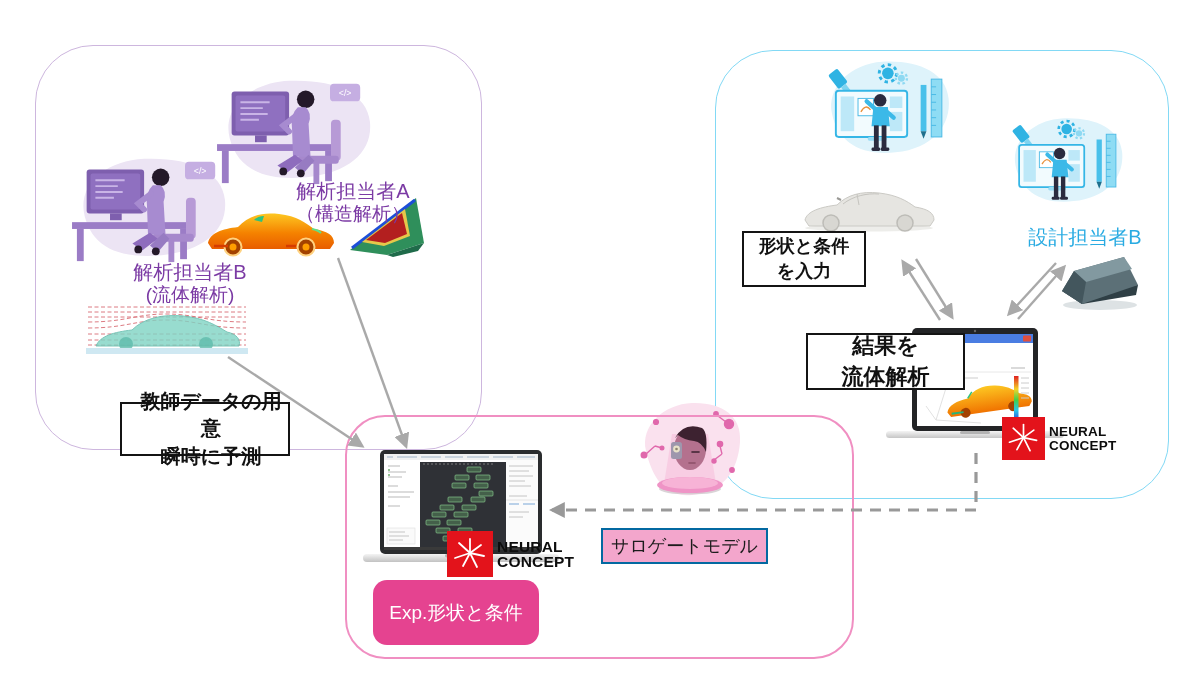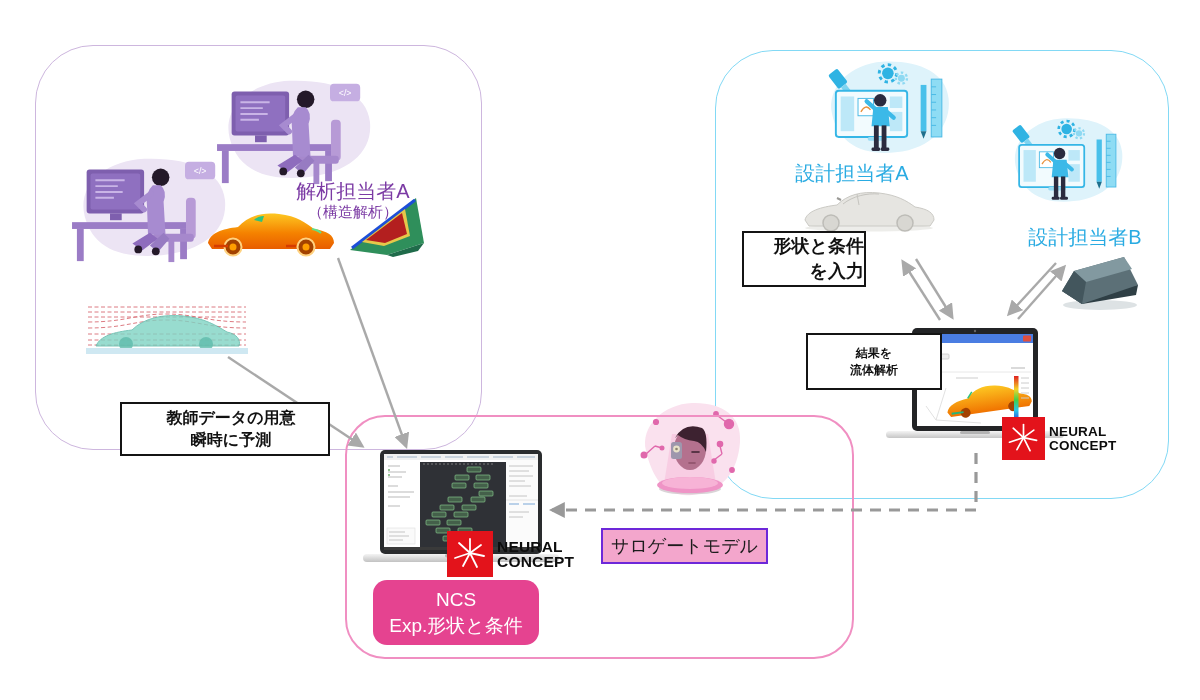--- a/index.html
+++ b/index.html
@@ -10,27 +10,27 @@
   .box-analysts{border:1.5px solid #cdb6de;border-radius:58px;}
   .box-designers{border:1.5px solid #82d9f5;border-radius:58px;}
   .box-ncs{border:2.5px solid #f08fc2;border-radius:40px;z-index:3;background:transparent;}
   .illust{z-index:2;}
   .art{z-index:5;}
   .callout{position:absolute;background:#fff;border:2px solid #141414;color:#111;
            font-weight:bold;text-align:center;display:flex;flex-direction:column;
            justify-content:center;line-height:1.38;z-index:6;box-sizing:border-box;}
   .persona-label{position:absolute;text-align:center;z-index:6;line-height:1.1;}
   .persona-label .nm{font-size:20px;display:block;}
-  .persona-label .rl{font-size:15px;display:block;margin-top:2px;}
+  .persona-label .rl{font-size:19px;display:block;margin-top:2px;}
   .lbl-analyst{color:#7b3aa4;}
   .lbl-designer{color:#29abe2;}
   .license-badge{position:absolute;background:#e54390;border-radius:14px;color:#fff;
            text-align:center;display:flex;flex-direction:column;justify-content:center;
            font-size:19px;line-height:1.35;z-index:6;}
-  .surrogate{position:absolute;background:#f3a6cc;border:2px solid #6d28d9;color:#1c1c1c;
+  .surrogate{position:absolute;background:#f3a6cc;border:2px solid #0369a1;color:#1c1c1c;
            font-size:18px;display:flex;align-items:center;justify-content:center;
            z-index:6;box-sizing:border-box;}
   .nc-logo{position:absolute;display:flex;align-items:center;z-index:7;}
   .nc-logo .sq{background:#e3131b;flex:none;display:flex;align-items:center;justify-content:center;}
   .nc-logo .tx{color:#0d0d0d;font-weight:bold;line-height:0.98;letter-spacing:0.2px;margin-left:4px;}
   .nc-logo .tx span{display:block;}
   #arrow-layer{position:absolute;left:0;top:0;z-index:5;pointer-events:none;}
 </style>
 </head>
 <body>
@@ -109,20 +109,24 @@
       <use href="#sym-analyst"></use>
     </svg>
   <svg class="abs illust" style="left:58px;top:153px;" width="180" height="112">
       <use href="#sym-analyst"></use>
     </svg>
 
   <div class="persona-label lbl-analyst" style="left:258px;top:180px;width:190px;">
     <span class="nm">解析担当者A</span>
     <span class="rl">（構造解析）</span>
   </div>
+  <div class="persona-label lbl-analyst" style="left:95px;top:261px;width:190px;">
+    <span class="nm">解析担当者B</span>
+    <span class="rl">(流体解析)</span>
+  </div>
 
   <svg class="abs art" style="left:200px;top:202px;" width="140" height="56" viewBox="0 0 140 56">
     <defs>
       <linearGradient id="og" x1="0" y1="0" x2="0" y2="1">
         <stop offset="0" stop-color="#fdc722"></stop>
           <stop offset="0.55" stop-color="#f58200"></stop>
           <stop offset="1" stop-color="#e85d00"></stop>
       </linearGradient>
     </defs>
     <path d="M8,41 C10,31 22,27 38,25 C48,14 61,10 79,12 C97,14 106,21 114,27 C127,29 134,33 134,41 L130,47 L12,47 Z" fill="url(#og)"></path>
@@ -154,50 +158,47 @@
       <path d="M2,32 H160"></path>
         <path d="M2,38 H160"></path>
         <path d="M2,43 H160"></path>
     </g>
     <path d="M10,44 C14,34 28,30 46,28 C58,16 77,12 97,14 C119,16 131,24 141,30 C151,32 155,38 153,44 Z" fill="#7fd4c4" opacity="0.8" stroke="#5bb8a8" stroke-width="1"></path>
     <circle cx="40" cy="42" r="7" fill="#5fbcab" opacity="0.8"></circle>
     <circle cx="120" cy="42" r="7" fill="#5fbcab" opacity="0.8"></circle>
     <rect x="0" y="46" width="162" height="6" fill="#cfe8f2"></rect>
   </svg>
 
-  <div class="callout" style="left:120px;top:402px;width:210px;height:54px;font-size:16px;padding-left:12px;">
+  <div class="callout" style="left:120px;top:402px;width:170px;height:54px;font-size:20px;padding-left:12px;">
     <span>教師データの用意</span>
     <span>瞬時に予測</span>
   </div>
 
   <svg class="abs illust" style="left:812px;top:56px;" width="146" height="106">
       <use href="#sym-designer"></use>
     </svg>
   <svg class="abs illust" style="left:998px;top:113px;" width="132" height="97">
       <use href="#sym-designer"></use>
     </svg>
 
-  <div class="persona-label lbl-designer" style="left:772px;top:162px;width:160px;">
-    <span class="nm">設計担当者A</span>
-  </div>
   <div class="persona-label lbl-designer" style="left:1005px;top:226px;width:160px;text-align:center;">
     <span class="nm">設計担当者B</span>
   </div>
 
   <svg class="abs art" style="left:797px;top:184px;" width="144" height="48" viewBox="0 0 144 48">
     <ellipse cx="72" cy="44" rx="64" ry="3.5" fill="#ededea"></ellipse>
     <path d="M8,36 C10,27 24,23 40,21 C50,11 64,7 82,9 C100,11 110,17 118,23 C131,25 137,29 137,36 L133,42 L12,42 Z" fill="#e6e5e1" stroke="#cbcac5" stroke-width="1"></path>
     <path d="M46,20 C56,12 70,9 82,10" stroke="#c5c4bf" stroke-width="1" fill="none"></path>
     <path d="M60,10 L62,21" stroke="#c5c4bf" stroke-width="1"></path>
     <circle cx="34" cy="39" r="8" fill="#d8d7d2" stroke="#bdbcb7" stroke-width="1.5"></circle>
     <circle cx="108" cy="39" r="8" fill="#d8d7d2" stroke="#bdbcb7" stroke-width="1.5"></circle>
     <path d="M40,14 l4,2" stroke="#9a9995" stroke-width="2"></path>
   </svg>
 
-  <div class="callout" style="left:742px;top:231px;width:124px;height:56px;font-size:18px;align-items:flex-end;">
+  <div class="callout" style="left:742px;top:231px;width:124px;height:56px;font-size:18px;">
     <span>形状と条件</span>
     <span>を入力</span>
   </div>
 
   <svg class="abs art" style="left:1056px;top:249px;" width="88" height="62" viewBox="0 0 88 62">
     <ellipse cx="44" cy="56" rx="37" ry="5" fill="#dde2e4"></ellipse>
     <polygon points="6,42 26,55 80,46 82,36" fill="#2f3f45"></polygon>
     <polygon points="6,42 18,22 68,8 82,36 26,55" fill="#5c7077"></polygon>
     <polygon points="18,22 68,8 76,20 30,33" fill="#8299a0"></polygon>
     <polygon points="6,42 18,22 30,33 26,55" fill="#43565d"></polygon>
@@ -238,21 +239,21 @@
       <path d="M30,17 l5,-6" stroke="#2ec27e" stroke-width="1.5"></path>
       <path d="M12,30 h12" stroke="#25b37a" stroke-width="2"></path>
     </g>
     <path d="M50,92 L60,60 M50,92 L95,95 M50,92 L40,78" stroke="#d9d9d9" stroke-width="0.8"></path>
     <rect x="128" y="48" width="4.5" height="44" fill="url(#rb)"></rect>
     <path d="M135,50 h8 M135,55 h8 M135,60 h8 M135,65 h8 M135,70 h8" stroke="#cccccc" stroke-width="1"></path>
     <rect x="0" y="103" width="178" height="7" rx="3.5" fill="url(#slv)"></rect>
     <rect x="74" y="103" width="30" height="3" rx="1.5" fill="#b3b3b3"></rect>
   </svg>
 
-  <div class="callout" style="left:806px;top:333px;width:136px;height:57px;font-size:12px;">
+  <div class="callout" style="left:806px;top:333px;width:159px;height:57px;font-size:22px;">
     <span>結果を</span>
     <span>流体解析</span>
   </div>
 
   <div class="nc-logo" style="left:1002px;top:417px;">
     <div class="sq" style="width:43px;height:43px;">
       <svg width="43" height="43" viewBox="0 0 46 46">
         <g stroke="#ffffff" stroke-width="1.8" stroke-linecap="round">
           <line x1="23" y1="22" x2="23" y2="8"></line>
             <line x1="23" y1="22" x2="34" y2="14"></line>
@@ -335,21 +336,20 @@
         </g>
       </svg>
     </div>
     <div class="tx" style="font-size:15.5px;">
       <span>NEURAL</span>
       <span>CONCEPT</span>
     </div>
   </div>
 
   <div class="license-badge" style="left:373px;top:580px;width:166px;height:65px;">
-    <span>NCS</span>
     <span>Exp.形状と条件</span>
   </div>
 
   <svg class="abs illust" style="left:626px;top:396px;" width="128" height="106" viewBox="0 0 128 106">
     <path d="M20,55 C14,30 38,8 66,7 C96,6 116,20 114,46 C112,74 98,96 66,99 C38,102 26,80 20,55 Z" fill="#fae1ee"></path>
     <path d="M38,88 L46,38 L82,38 L90,88 Z" fill="#f6b9d8" opacity="0.5"></path>
     <ellipse cx="64" cy="93" rx="31" ry="5.5" fill="#c9c2c6" opacity="0.7"></ellipse>
     <ellipse cx="64" cy="89" rx="33" ry="8" fill="#ef94c6"></ellipse>
     <ellipse cx="64" cy="87" rx="28" ry="6" fill="#f7b3d6"></ellipse>
     <g>

